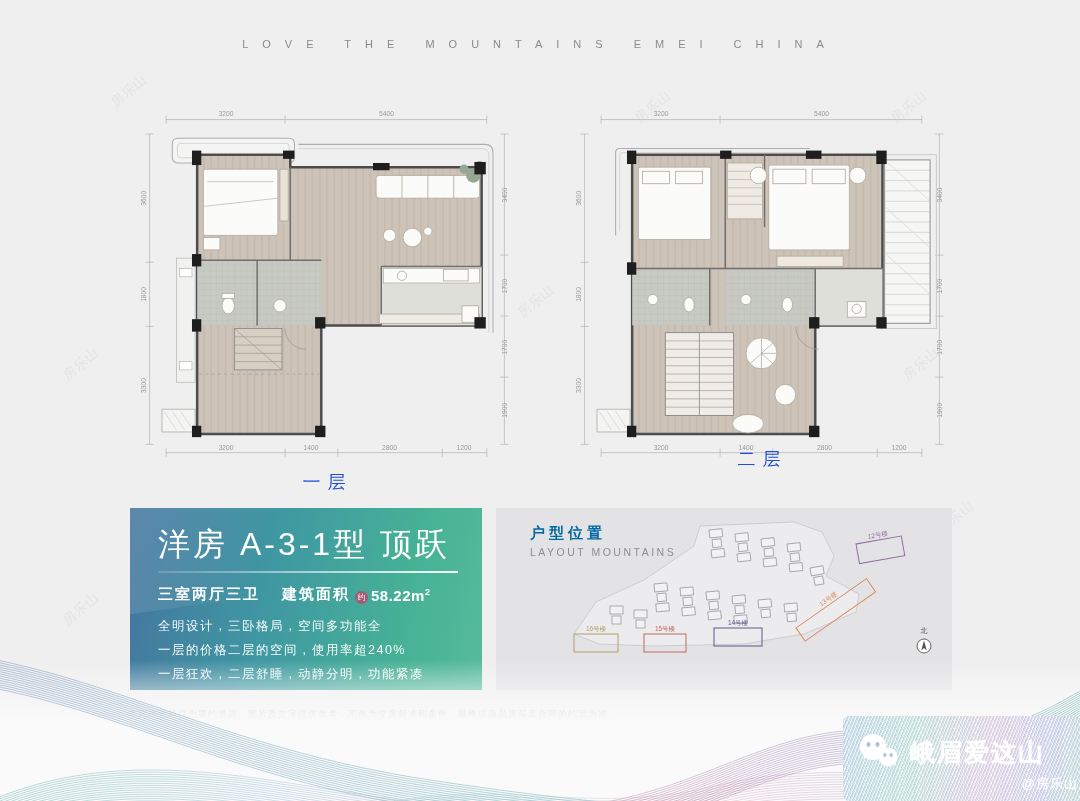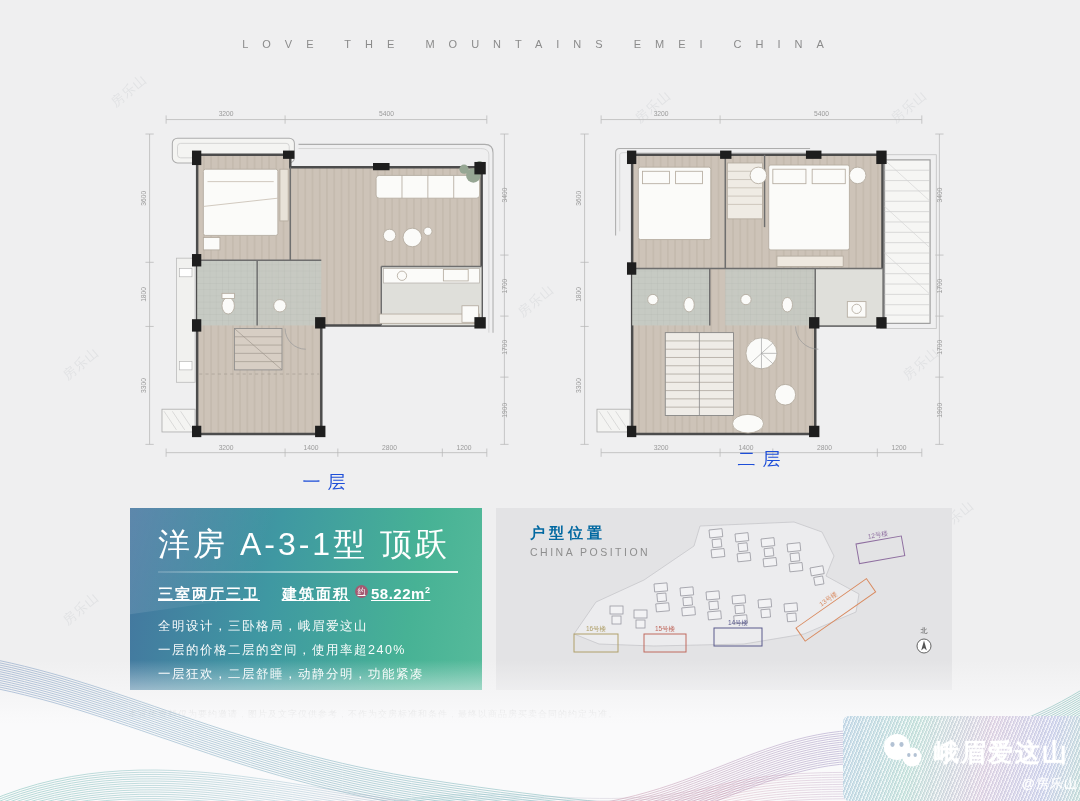--- a/index.html
+++ b/index.html
@@ -24,21 +24,21 @@
   
   .card { position:absolute; left:130px; top:508px; width:352px; height:182px;
     background:linear-gradient(100deg,#44759f 0%, #3f98a2 40%, #47b295 78%, #56bb9b 100%);
     color:#fff; padding:16px 0 0 28px; overflow:hidden; }
   .card::before { content:""; position:absolute; left:-30px; top:-60px; width:280px; height:150px;
     background:linear-gradient(115deg, rgba(255,255,255,0.18), rgba(255,255,255,0) 60%);
     transform:rotate(-8deg); pointer-events:none; }
   .card-title { font-size:32px; font-weight:300; letter-spacing:3px; line-height:40px; }
   .card-divider { width:300px; height:2px; margin:7px 0 12px 0;
     background:linear-gradient(90deg, rgba(255,255,255,0.15), rgba(255,255,255,0.95)); }
-  .card-spec-row { display:flex; align-items:flex-start; font-size:15px; font-weight:bold; letter-spacing:2px;text-decoration:underline; }
+  .card-spec-row { display:flex; align-items:flex-end; font-size:15px; font-weight:bold; letter-spacing:2px; }
   .spec-gap { width:22px; }
   .area-badge { display:inline-flex; align-items:center; justify-content:center;
     width:13px; height:13px; border-radius:50%; background:#a45a72; color:#fff;
     font-size:8px; font-weight:normal; margin:0 3px 0 5px; letter-spacing:0; }
   .area-value { letter-spacing:0.5px; }
   .area-value sup { font-size:9px; }
   .card-body { margin-top:10px; font-size:12.5px; line-height:24px; letter-spacing:1.5px;
     color:rgba(255,255,255,0.96); }
 
   
@@ -56,21 +56,21 @@
   
   .waves { position:absolute; left:0; bottom:0; width:1080px; height:141px; pointer-events:none;
     background:linear-gradient(180deg, rgba(251,251,252,0) 0%, #fafafb 45%); }
 
   
   .logo-patch { position:absolute; left:843px; top:716px; width:237px; height:85px;
     border-radius:6px 0 0 6px; overflow:hidden;
     background:linear-gradient(100deg,#ccdfec 0%, #cfe9e2 30%, #e7dbe9 60%, #d6daf0 85%, #cfe6e0 100%); }
   .logo-patch::before { content:""; position:absolute; inset:0;
     background:repeating-linear-gradient(112deg, rgba(255,255,255,0.65) 0 1px, rgba(90,110,150,0.10) 1px 2px, rgba(255,255,255,0.0) 2px 3px); }
-  .logo-row { position:absolute; left:14px; top:16px; display:flex; align-items:center; gap:9px;margin-left:24px; }
+  .logo-row { position:absolute; left:14px; top:16px; display:flex; align-items:center; gap:9px; }
   .brand-name { font-size:25px; font-weight:bold; color:#ffffff; letter-spacing:2px;
     text-shadow:0 0 2px rgba(255,255,255,0.6); }
   .brand-handle { position:absolute; right:2px; bottom:8px; font-size:13px; color:#ffffff;
     letter-spacing:1px; text-shadow:0 0 2px rgba(255,255,255,0.5); }
 
   .bldg-label { font-size:6.5px; letter-spacing:0; }
 </style>
 </head>
 <body>
 
@@ -359,21 +359,21 @@
     <div class="card-title">洋房 A-3-1型 顶跃</div>
     <div class="card-divider"></div>
     <div class="card-spec-row">
       <span>三室两厅三卫</span>
       <span class="spec-gap"></span>
       <span>建筑面积</span>
       <span class="area-badge">约</span>
       <span class="area-value"><span>58.22m</span><sup>2</sup></span>
     </div>
     <div class="card-body">
-      <div>全明设计，三卧格局，峨眉爱这山</div>
+      <div>全明设计，三卧格局，空间多功能全</div>
       <div>一层的价格二层的空间，使用率超240%</div>
       <div>一层狂欢，二层舒睡，动静分明，功能紧凑</div>
       <div>宽屏露台客厅，阳光主卧套房，采光好舒服住</div>
     </div>
   </div>
 
   <div class="panel">
     <svg class="sitemap" viewBox="0 0 440 168">
       <polygon points="70,118 92,86 140,64 190,30 196,10 290,6 318,16 330,40 322,60 355,78 352,96 300,118 240,128 150,130 95,128" fill="#ececee" stroke="#c6c6ca" stroke-width="0.8"></polygon>
 
@@ -463,21 +463,21 @@
         </g>
       </g>
 
       <g transform="translate(420,130)">
         <text x="0" y="-13" text-anchor="middle" font-size="7" fill="#555">北</text>
         <circle cx="0" cy="0" r="7" fill="#ffffff" stroke="#555" stroke-width="0.9"></circle>
         <polygon points="0,-5.5 2.8,4.5 0,2 -2.8,4.5" fill="#555"></polygon>
       </g>
     </svg>
     <div class="panel-title-cn">户型位置</div>
-    <div class="panel-title-en">CHINA POSITION</div>
+    <div class="panel-title-en">LAYOUT MOUNTAINS</div>
   </div>
 
   <div class="disclaimer">本宣传资料仅为要约邀请，图片及文字仅供参考，不作为交房标准和条件，最终以商品房买卖合同的约定为准。</div>
 
   <svg class="waves" viewBox="0 0 1080 141" preserveAspectRatio="none">
     <defs>
       <path id="wA" d="M-30,-5 C120,20 230,90 430,120 C560,140 660,148 780,158" fill="none"></path>
       <path id="wB" d="M-30,150 C150,60 330,150 520,150 C700,150 760,55 900,72 C990,83 1040,55 1090,25" fill="none"></path>
       <path id="wC" d="M280,175 C480,95 560,165 720,125 C840,95 960,135 1090,85" fill="none"></path>
     </defs>

